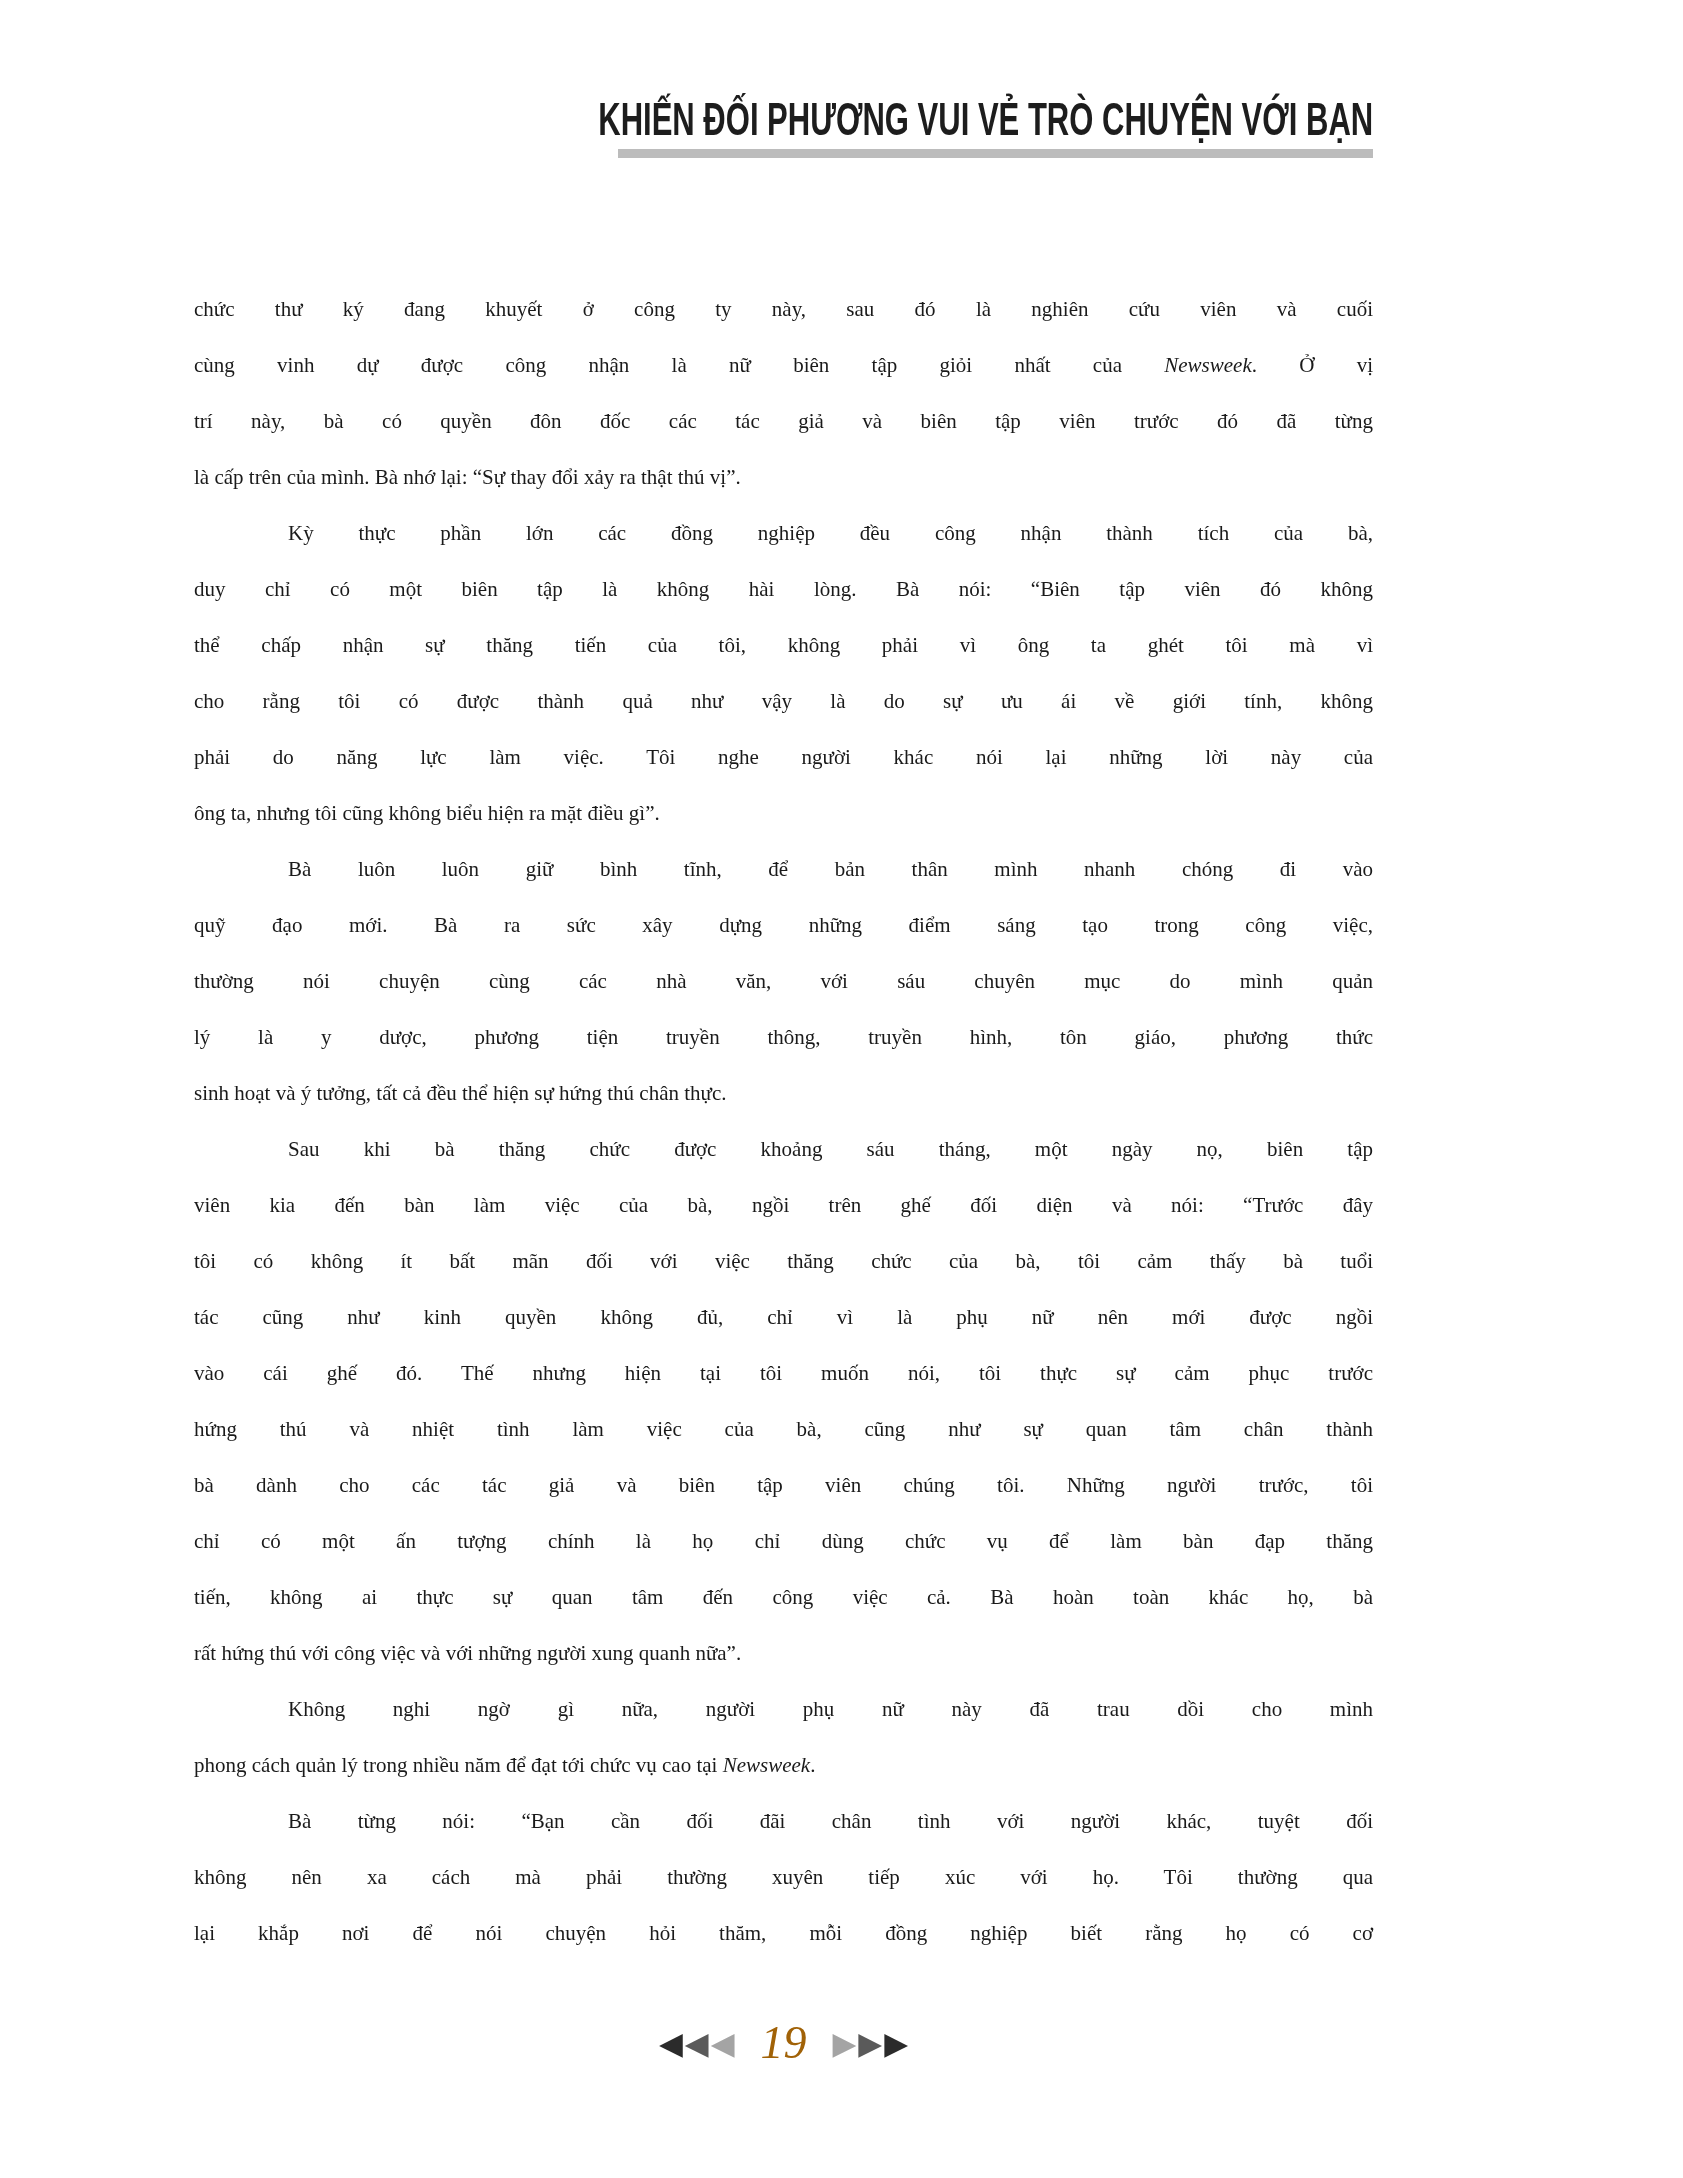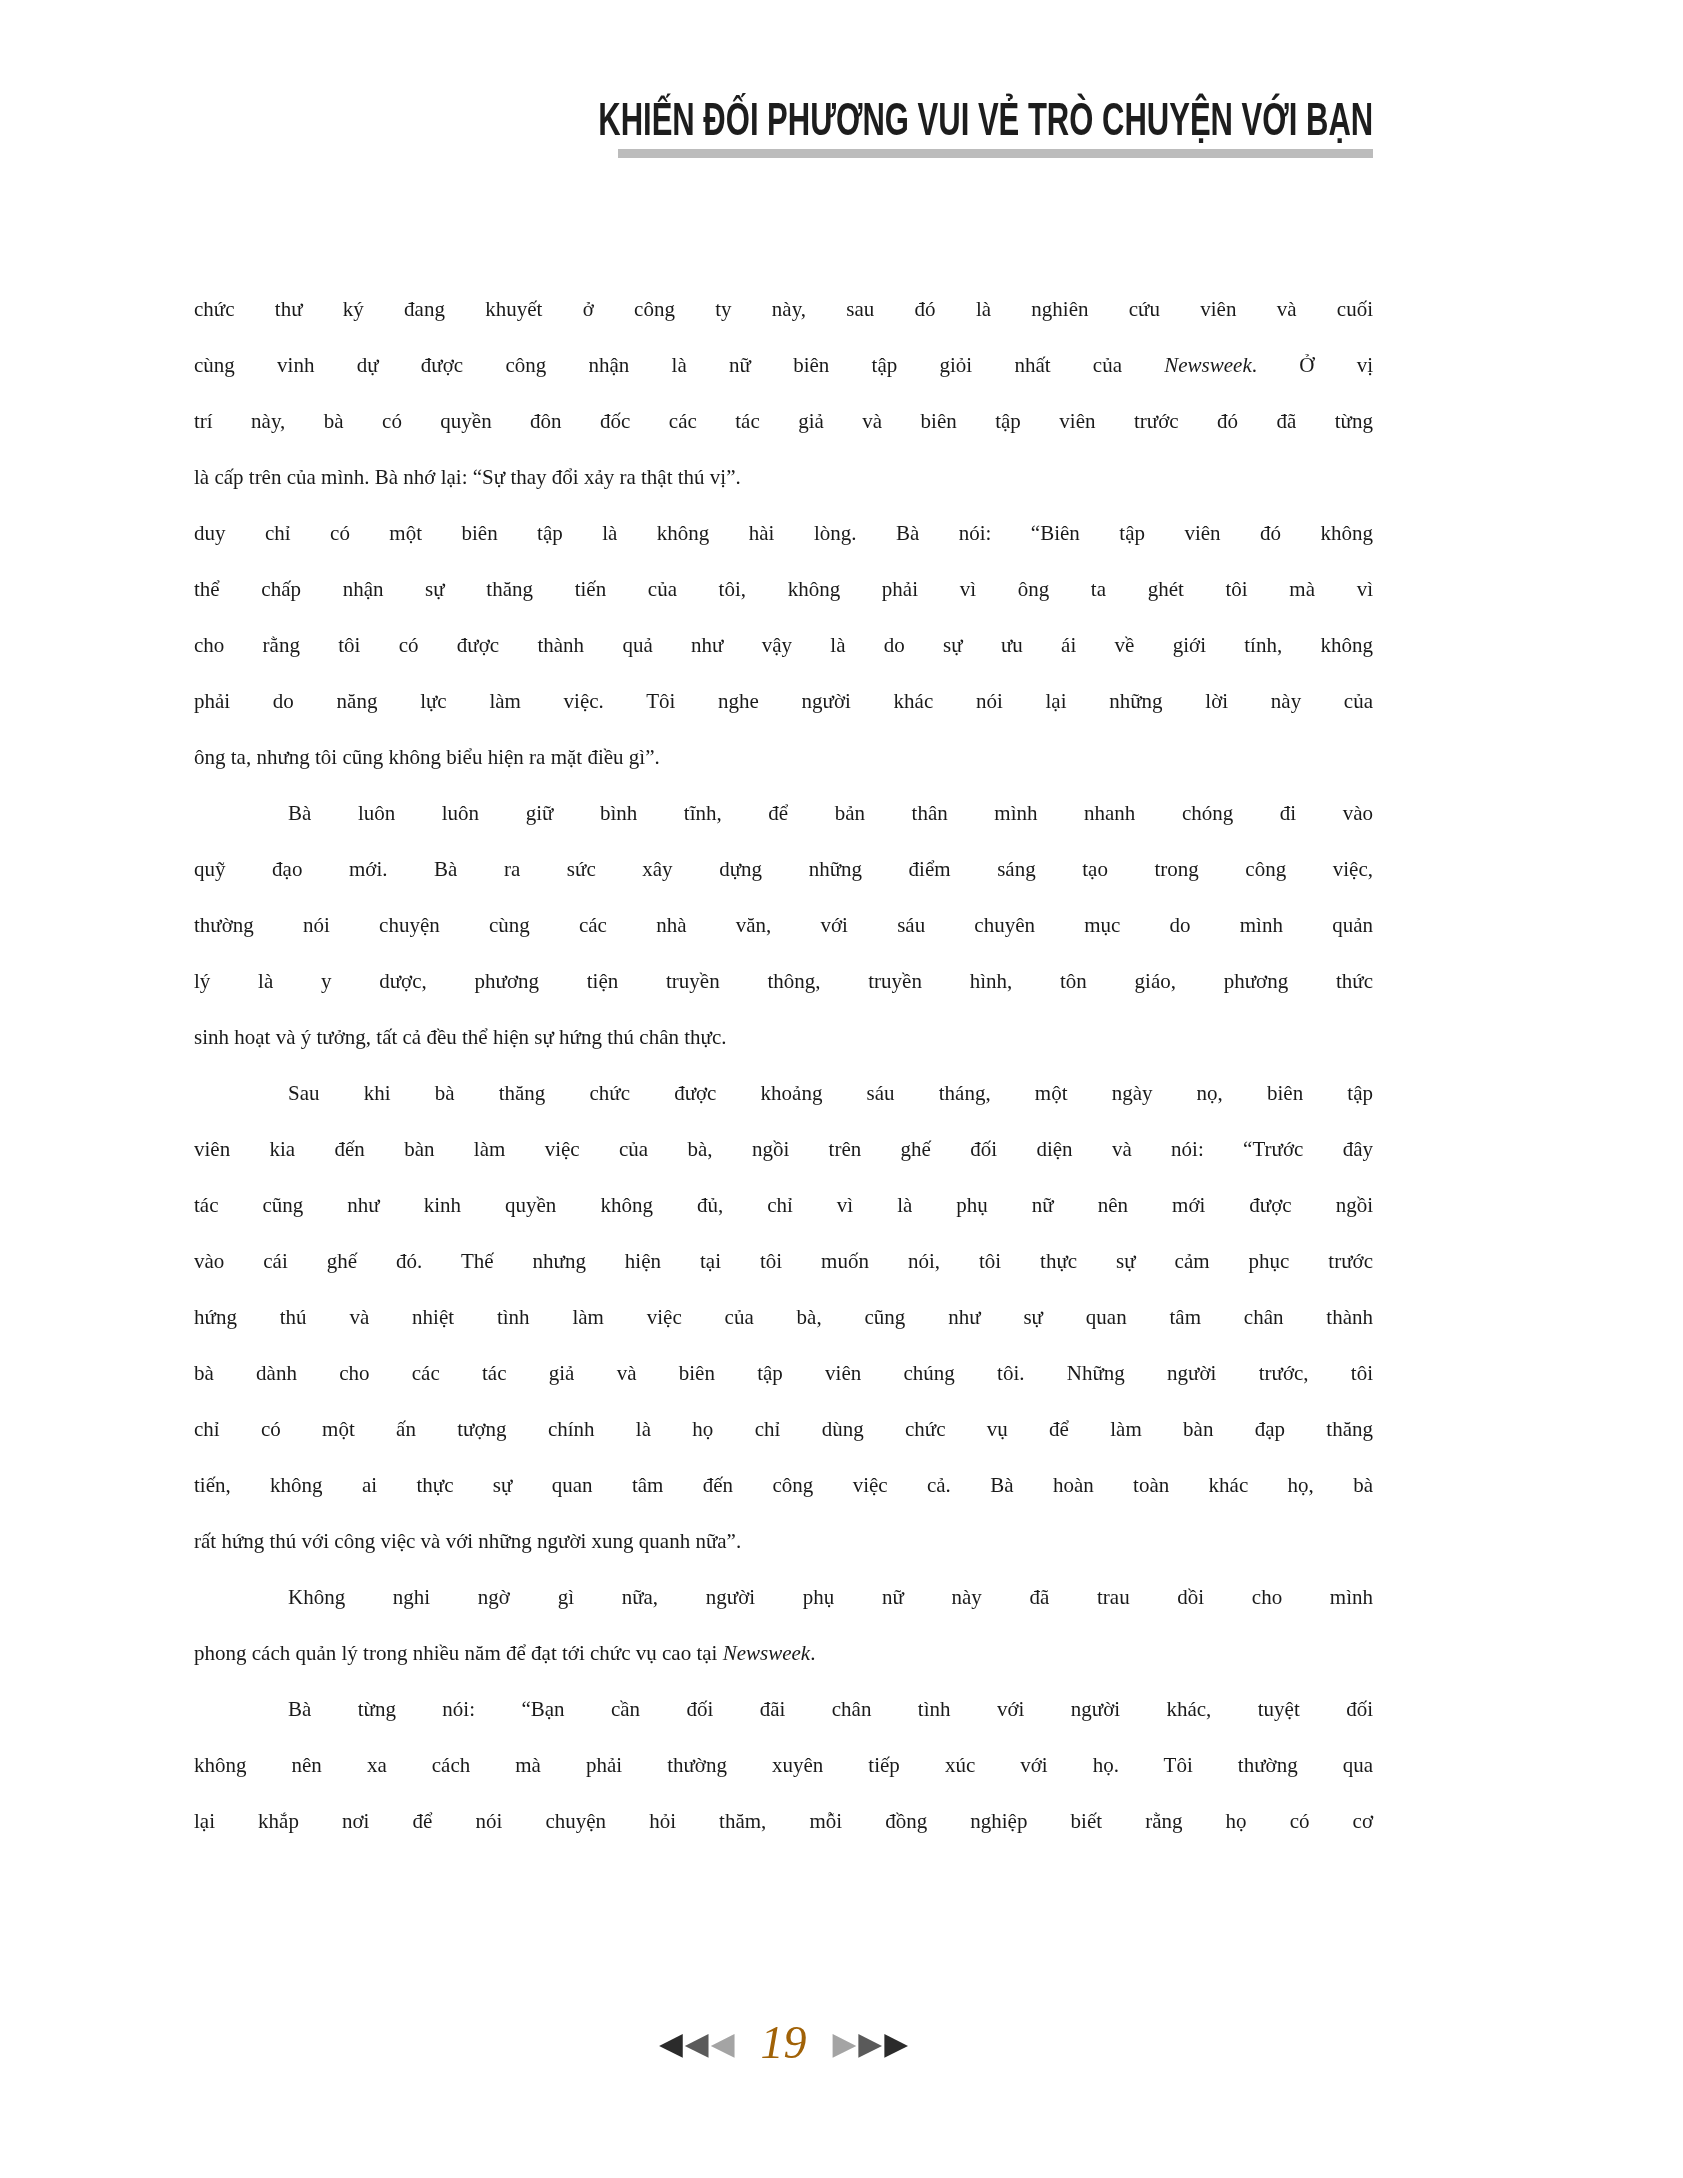--- a/index.html
+++ b/index.html
@@ -104,32 +104,34 @@
     <div class="header-area">
       <span class="header-title">KHIẾN ĐỐI PHƯƠNG VUI VẺ TRÒ CHUYỆN VỚI BẠN</span>
       <div class="header-rule"></div>
     </div>
 
     <div class="body-text" id="body-text">
         <div class="line"><span>chức thư ký đang khuyết ở công ty này, sau đó là nghiên cứu viên và cuối</span></div>
         <div class="line"><span>cùng vinh dự được công nhận là nữ biên tập giỏi nhất của </span><span class="seg-italic">Newsweek</span><span>. Ở vị</span></div>
         <div class="line"><span>trí này, bà có quyền đôn đốc các tác giả và biên tập viên trước đó đã từng</span></div>
         <div class="line para-end"><span>là cấp trên của mình. Bà nhớ lại: “Sự thay đổi xảy ra thật thú vị”.</span></div>
+        <div class="line indent"><span>Kỳ thực phần lớn các đồng nghiệp đều công nhận thành tích của bà,</span></div>
         <div class="line"><span>duy chỉ có một biên tập là không hài lòng. Bà nói: “Biên tập viên đó không</span></div>
         <div class="line"><span>thể chấp nhận sự thăng tiến của tôi, không phải vì ông ta ghét tôi mà vì</span></div>
         <div class="line"><span>cho rằng tôi có được thành quả như vậy là do sự ưu ái về giới tính, không</span></div>
         <div class="line"><span>phải do năng lực làm việc. Tôi nghe người khác nói lại những lời này của</span></div>
         <div class="line para-end"><span>ông ta, nhưng tôi cũng không biểu hiện ra mặt điều gì”.</span></div>
         <div class="line indent"><span>Bà luôn luôn giữ bình tĩnh, để bản thân mình nhanh chóng đi vào</span></div>
         <div class="line"><span>quỹ đạo mới. Bà ra sức xây dựng những điểm sáng tạo trong công việc,</span></div>
         <div class="line"><span>thường nói chuyện cùng các nhà văn, với sáu chuyên mục do mình quản</span></div>
         <div class="line"><span>lý là y dược, phương tiện truyền thông, truyền hình, tôn giáo, phương thức</span></div>
         <div class="line para-end"><span>sinh hoạt và ý tưởng, tất cả đều thể hiện sự hứng thú chân thực.</span></div>
         <div class="line indent"><span>Sau khi bà thăng chức được khoảng sáu tháng, một ngày nọ, biên tập</span></div>
         <div class="line"><span>viên kia đến bàn làm việc của bà, ngồi trên ghế đối diện và nói: “Trước đây</span></div>
+        <div class="line"><span>tôi có không ít bất mãn đối với việc thăng chức của bà, tôi cảm thấy bà tuổi</span></div>
         <div class="line"><span>tác cũng như kinh quyền không đủ, chỉ vì là phụ nữ nên mới được ngồi</span></div>
         <div class="line"><span>vào cái ghế đó. Thế nhưng hiện tại tôi muốn nói, tôi thực sự cảm phục trước</span></div>
         <div class="line"><span>hứng thú và nhiệt tình làm việc của bà, cũng như sự quan tâm chân thành</span></div>
         <div class="line"><span>bà dành cho các tác giả và biên tập viên chúng tôi. Những người trước, tôi</span></div>
         <div class="line"><span>chỉ có một ấn tượng chính là họ chỉ dùng chức vụ để làm bàn đạp thăng</span></div>
         <div class="line"><span>tiến, không ai thực sự quan tâm đến công việc cả. Bà hoàn toàn khác họ, bà</span></div>
         <div class="line para-end"><span>rất hứng thú với công việc và với những người xung quanh nữa”.</span></div>
         <div class="line indent"><span>Không nghi ngờ gì nữa, người phụ nữ này đã trau dồi cho mình</span></div>
         <div class="line para-end"><span>phong cách quản lý trong nhiều năm để đạt tới chức vụ cao tại </span><span class="seg-italic">Newsweek</span><span>.</span></div>
         <div class="line indent"><span>Bà từng nói: “Bạn cần đối đãi chân tình với người khác, tuyệt đối</span></div>

